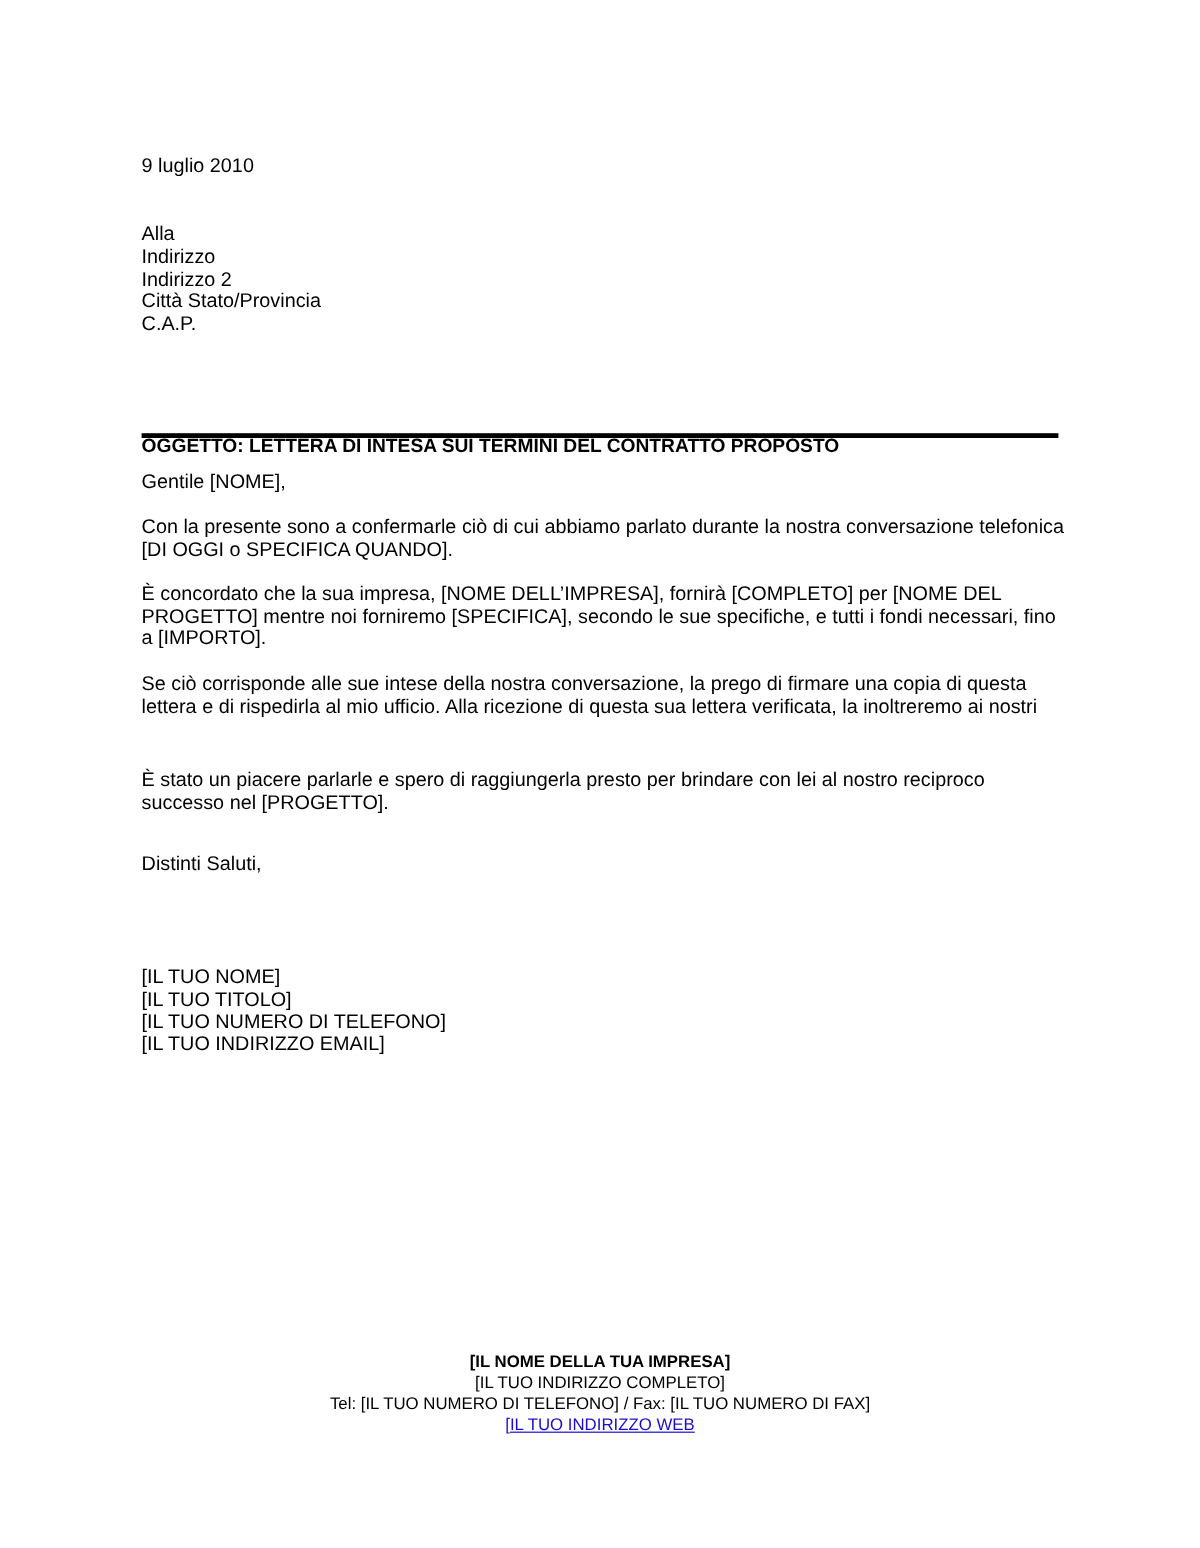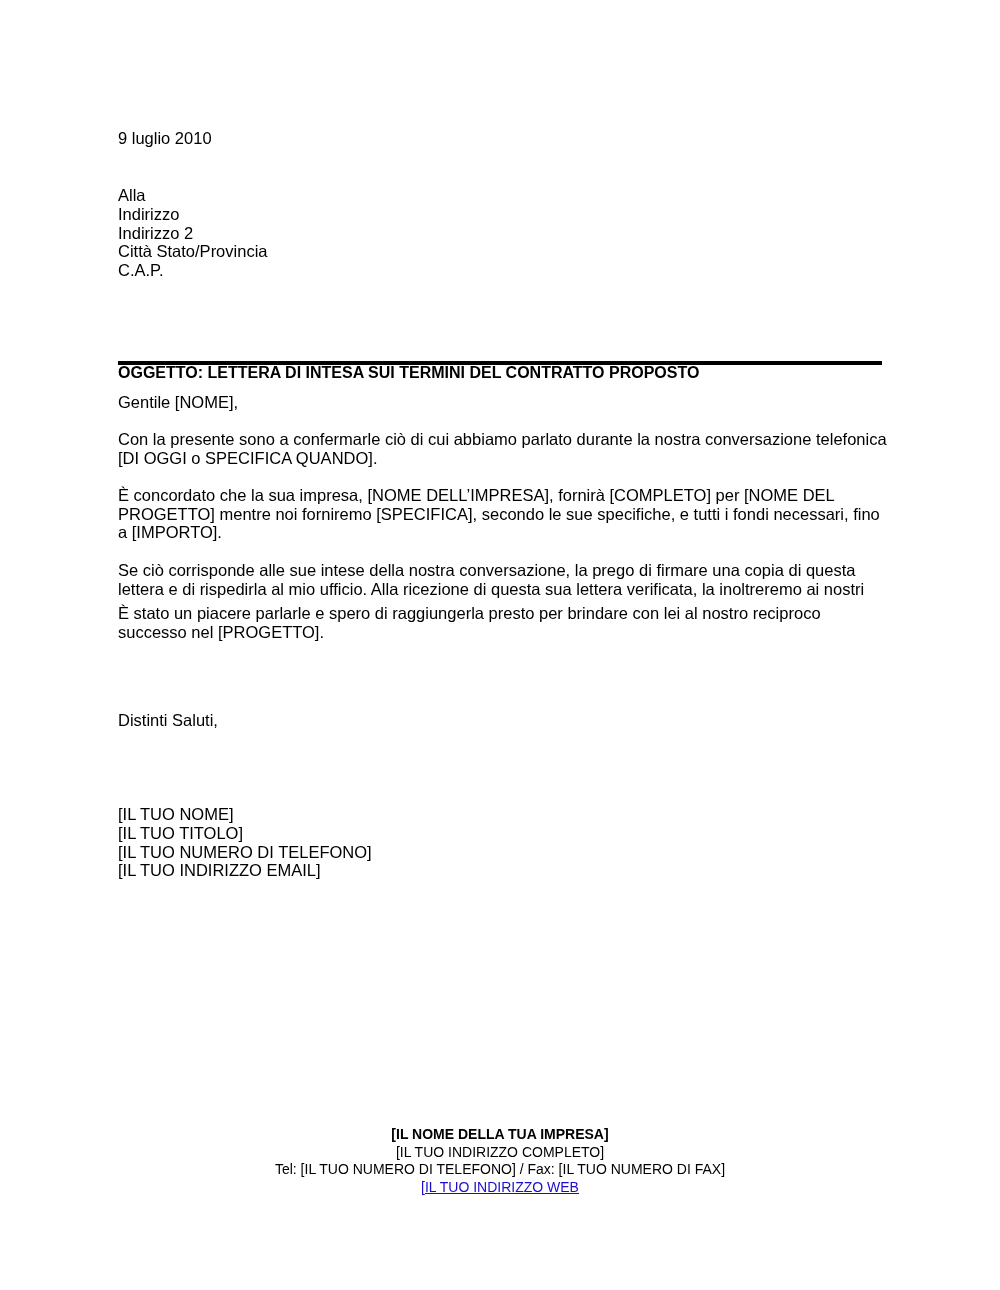--- a/index.html
+++ b/index.html
@@ -44,21 +44,21 @@
     <span>È concordato che la sua impresa, [NOME DELL’IMPRESA], fornirà [COMPLETO] per [NOME DEL</span>
     <span>PROGETTO] mentre noi forniremo [SPECIFICA], secondo le sue specifiche, e tutti i fondi necessari, fino</span>
     <span>a [IMPORTO].</span>
   </div>
 
   <div class="para" style="top:561px">
     <span>Se ciò corrisponde alle sue intese della nostra conversazione, la prego di firmare una copia di questa</span>
     <span>lettera e di rispedirla al mio ufficio. Alla ricezione di questa sua lettera verificata, la inoltreremo ai nostri</span>
   </div>
 
-  <div class="para" style="top:604px">
+  <div class="para" style="top:641px">
     <span>È stato un piacere parlarle e spero di raggiungerla presto per brindare con lei al nostro reciproco</span>
     <span>successo nel [PROGETTO].</span>
   </div>
 
   <div class="line" style="top:711px">Distinti Saluti,</div>
 
   <div>
     <div class="line" style="top:805px">[IL TUO NOME]</div>
     <div class="line" style="top:824px">[IL TUO TITOLO]</div>
     <div class="line" style="top:843px">[IL TUO NUMERO DI TELEFONO]</div>

